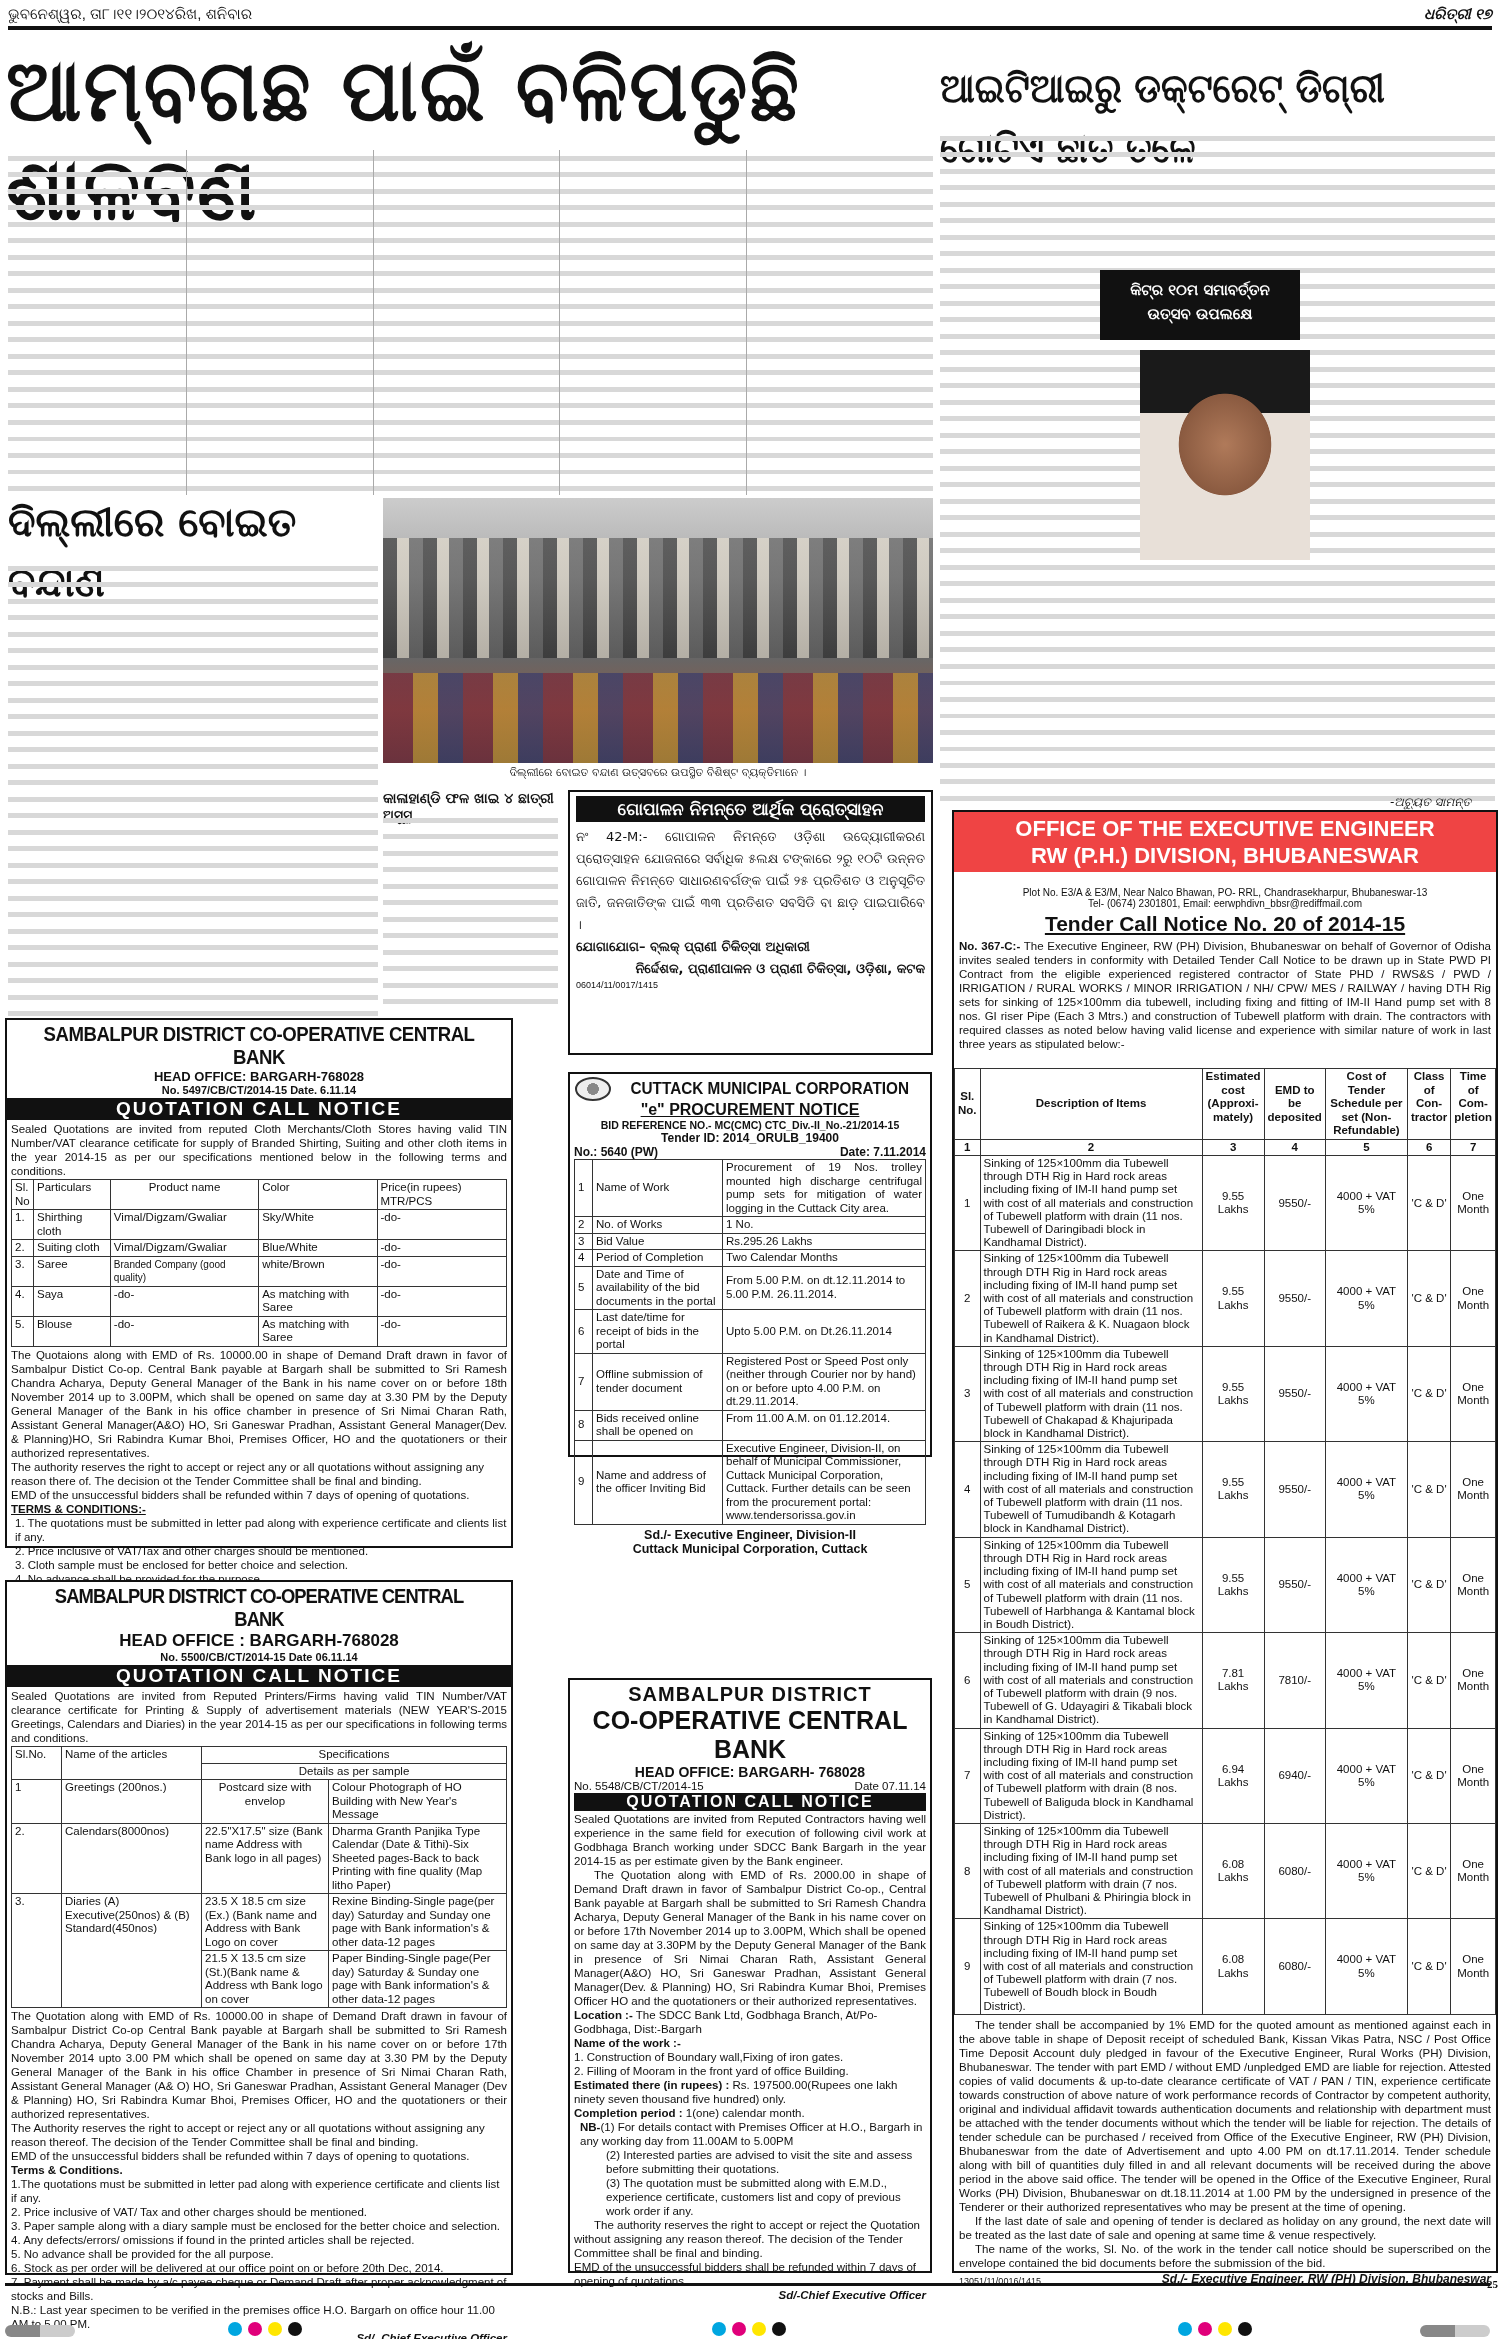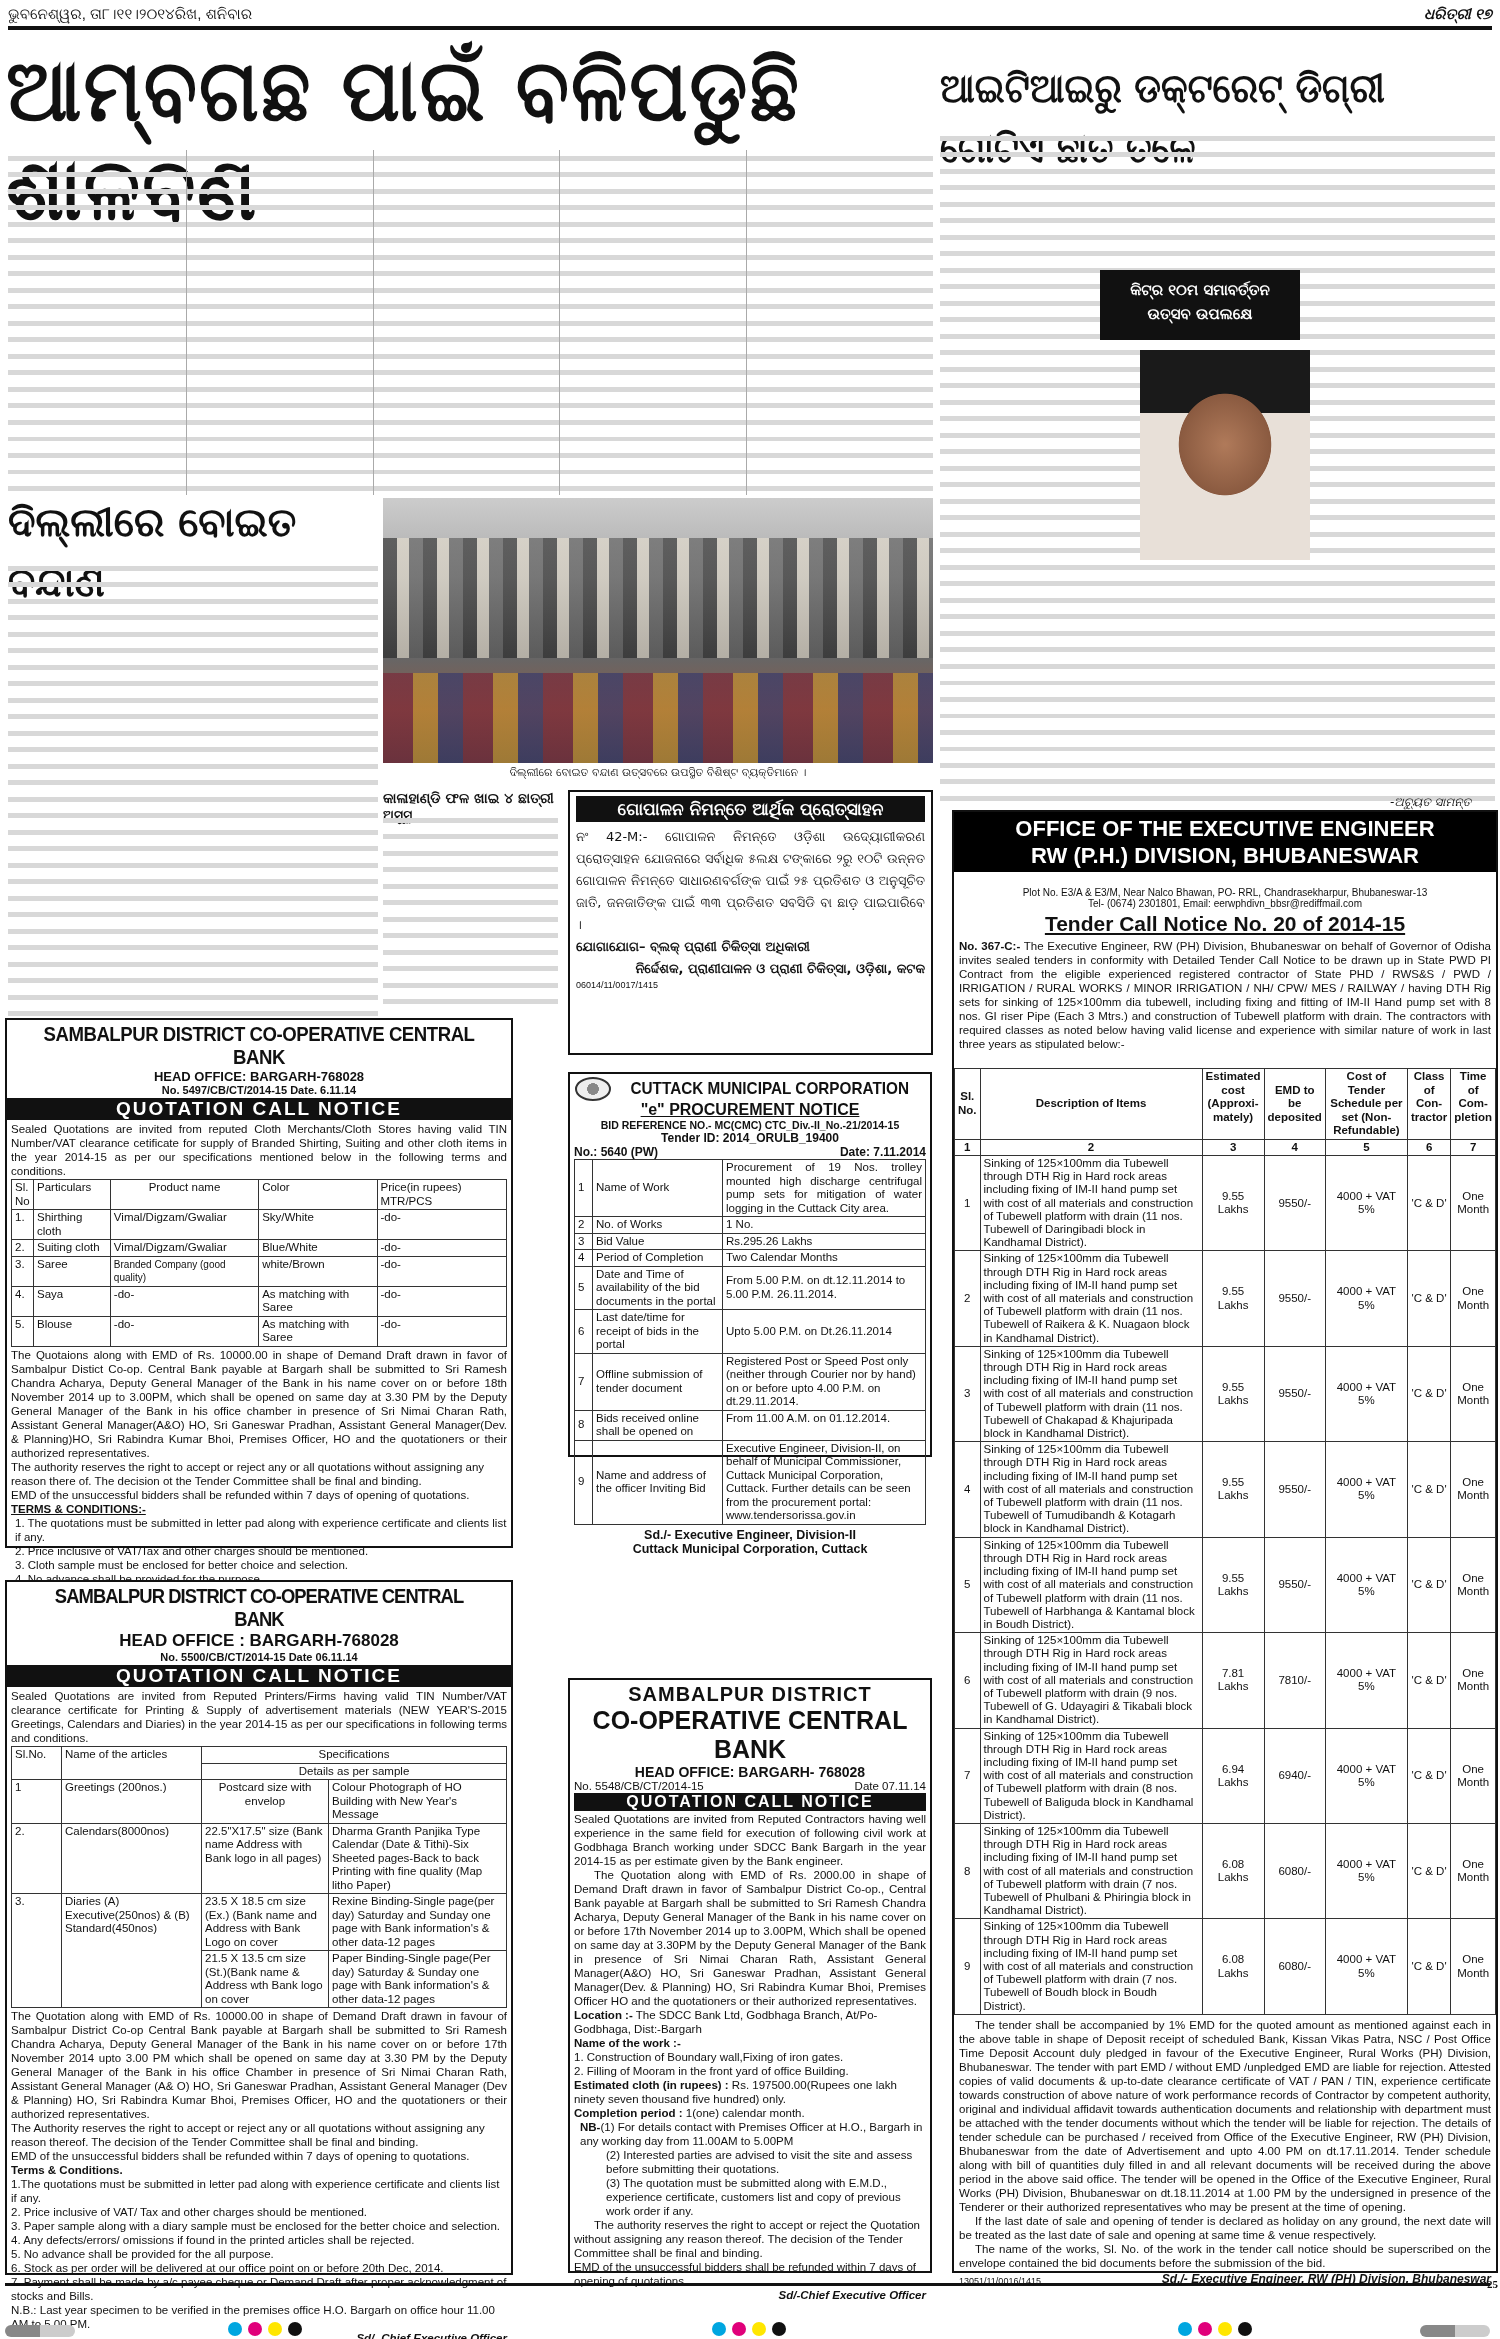--- a/index.html
+++ b/index.html
@@ -263,32 +263,32 @@
     <span>No. 5548/CB/CT/2014-15</span>
     <span>Date 07.11.14</span>
   </div>
   <div class="blackbar" style="font-size:16px;margin:1px 0">QUOTATION CALL NOTICE</div>
   <div class="small" style="text-align:justify">Sealed Quotations are invited from Reputed Contractors having well experience in the same field for execution of following civil work at Godbhaga Branch working under SDCC Bank Bargarh in the year 2014-15 as per estimate given by the Bank engineer.</div>
   <div class="small" style="text-align:justify;text-indent:20px">The Quotation along with EMD of Rs. 2000.00 in shape of Demand Draft drawn in favor of Sambalpur District Co-op., Central Bank payable at Bargarh shall be submitted to Sri Ramesh Chandra Acharya, Deputy General Manager of the Bank in his name cover on or before 17th November 2014 up to 3.00PM, Which shall be opened on same day at 3.30PM by the Deputy General Manager of the Bank in presence of Sri Nimai Charan Rath, Assistant General Manager(A&amp;O) HO, Sri Ganeswar Pradhan, Assistant General Manager(Dev. &amp; Planning) HO, Sri Rabindra Kumar Bhoi, Premises Officer HO and the quotationers or their authorized representatives.</div>
   <div class="small"><b>Location :-</b> <span>The SDCC Bank Ltd, Godbhaga Branch, At/Po-Godbhaga, Dist:-Bargarh</span></div>
   <div class="small" style="font-weight:bold">Name of the work :-</div>
   <div class="small">1. Construction of Boundary wall,Fixing of iron gates.</div>
   <div class="small">2. Filling of Mooram in the front yard of office Building.</div>
-  <div class="small"><b>Estimated cloth (in rupees) :</b> <span>Rs. 197500.00(Rupees one lakh ninety seven thousand five hundred) only.</span></div>
+  <div class="small"><b>Estimated there (in rupees) :</b> <span>Rs. 197500.00(Rupees one lakh ninety seven thousand five hundred) only.</span></div>
   <div class="small"><b>Completion period :</b> <span>1(one) calendar month.</span></div>
   <div class="small" style="padding-left:6px"><b>NB-</b><span>(1) For details contact with Premises Officer at H.O., Bargarh in any working day from 11.00AM to 5.00PM</span></div>
   <div class="small" style="padding-left:32px">(2) Interested parties are advised to visit the site and assess before submitting their quotations.</div>
   <div class="small" style="padding-left:32px">(3) The quotation must be submitted along with E.M.D., experience certificate, customers list and copy of previous work order if any.</div>
   <div class="small" style="text-indent:20px">The authority reserves the right to accept or reject the Quotation without assigning any reason thereof. The decision of the Tender Committee shall be final and binding.</div>
   <div class="small">EMD of the unsuccessful bidders shall be refunded within 7 days of opening of quotations.</div>
   <div class="small sign">Sd/-Chief Executive Officer</div>
 </div>
 
 <div class="abs box" style="left:952px;top:810px;width:546px;height:1463px">
-  <div style="background:#000000;color:#fff;text-align:center;font-weight:bold;font-size:22px;line-height:27px;padding:3px 0">
+  <div style="background:#ef4444;color:#fff;text-align:center;font-weight:bold;font-size:22px;line-height:27px;padding:3px 0">
     <div>OFFICE OF THE EXECUTIVE ENGINEER</div>
     <div>RW (P.H.) DIVISION, BHUBANESWAR</div>
   </div>
   <div style="padding:15px 5px">
     <div style="font-size:10px;text-align:center">Plot No. E3/A &amp; E3/M, Near Nalco Bhawan, PO- RRL, Chandrasekharpur, Bhubaneswar-13</div>
     <div style="font-size:10px;text-align:center">Tel- (0674) 2301801, Email: eerwphdivn_bbsr@rediffmail.com</div>
     <div class="notice-title u" style="font-size:21px;margin:3px 0">Tender Call Notice No. 20 of 2014-15</div>
     <div class="small" style="text-align:justify"><b>No. 367-C:-</b> <span>The Executive Engineer, RW (PH) Division, Bhubaneswar on behalf of Governor of Odisha invites sealed tenders in conformity with Detailed Tender Call Notice to be drawn up in State PWD PI Contract from the eligible experienced registered contractor of State PHD / RWS&amp;S / PWD / IRRIGATION / RURAL WORKS / MINOR IRRIGATION / NH/ CPW/ MES / RAILWAY / having DTH Rig sets for sinking of 125×100mm dia tubewell, including fixing and fitting of IM-II Hand pump set with 8 nos. GI riser Pipe (Each 3 Mtrs.) and construction of Tubewell platform with drain. The contractors with required classes as noted below having valid license and experience with similar nature of work in last three years as stipulated below:-</span></div>
   </div>
   <table style="margin-top:2px">

